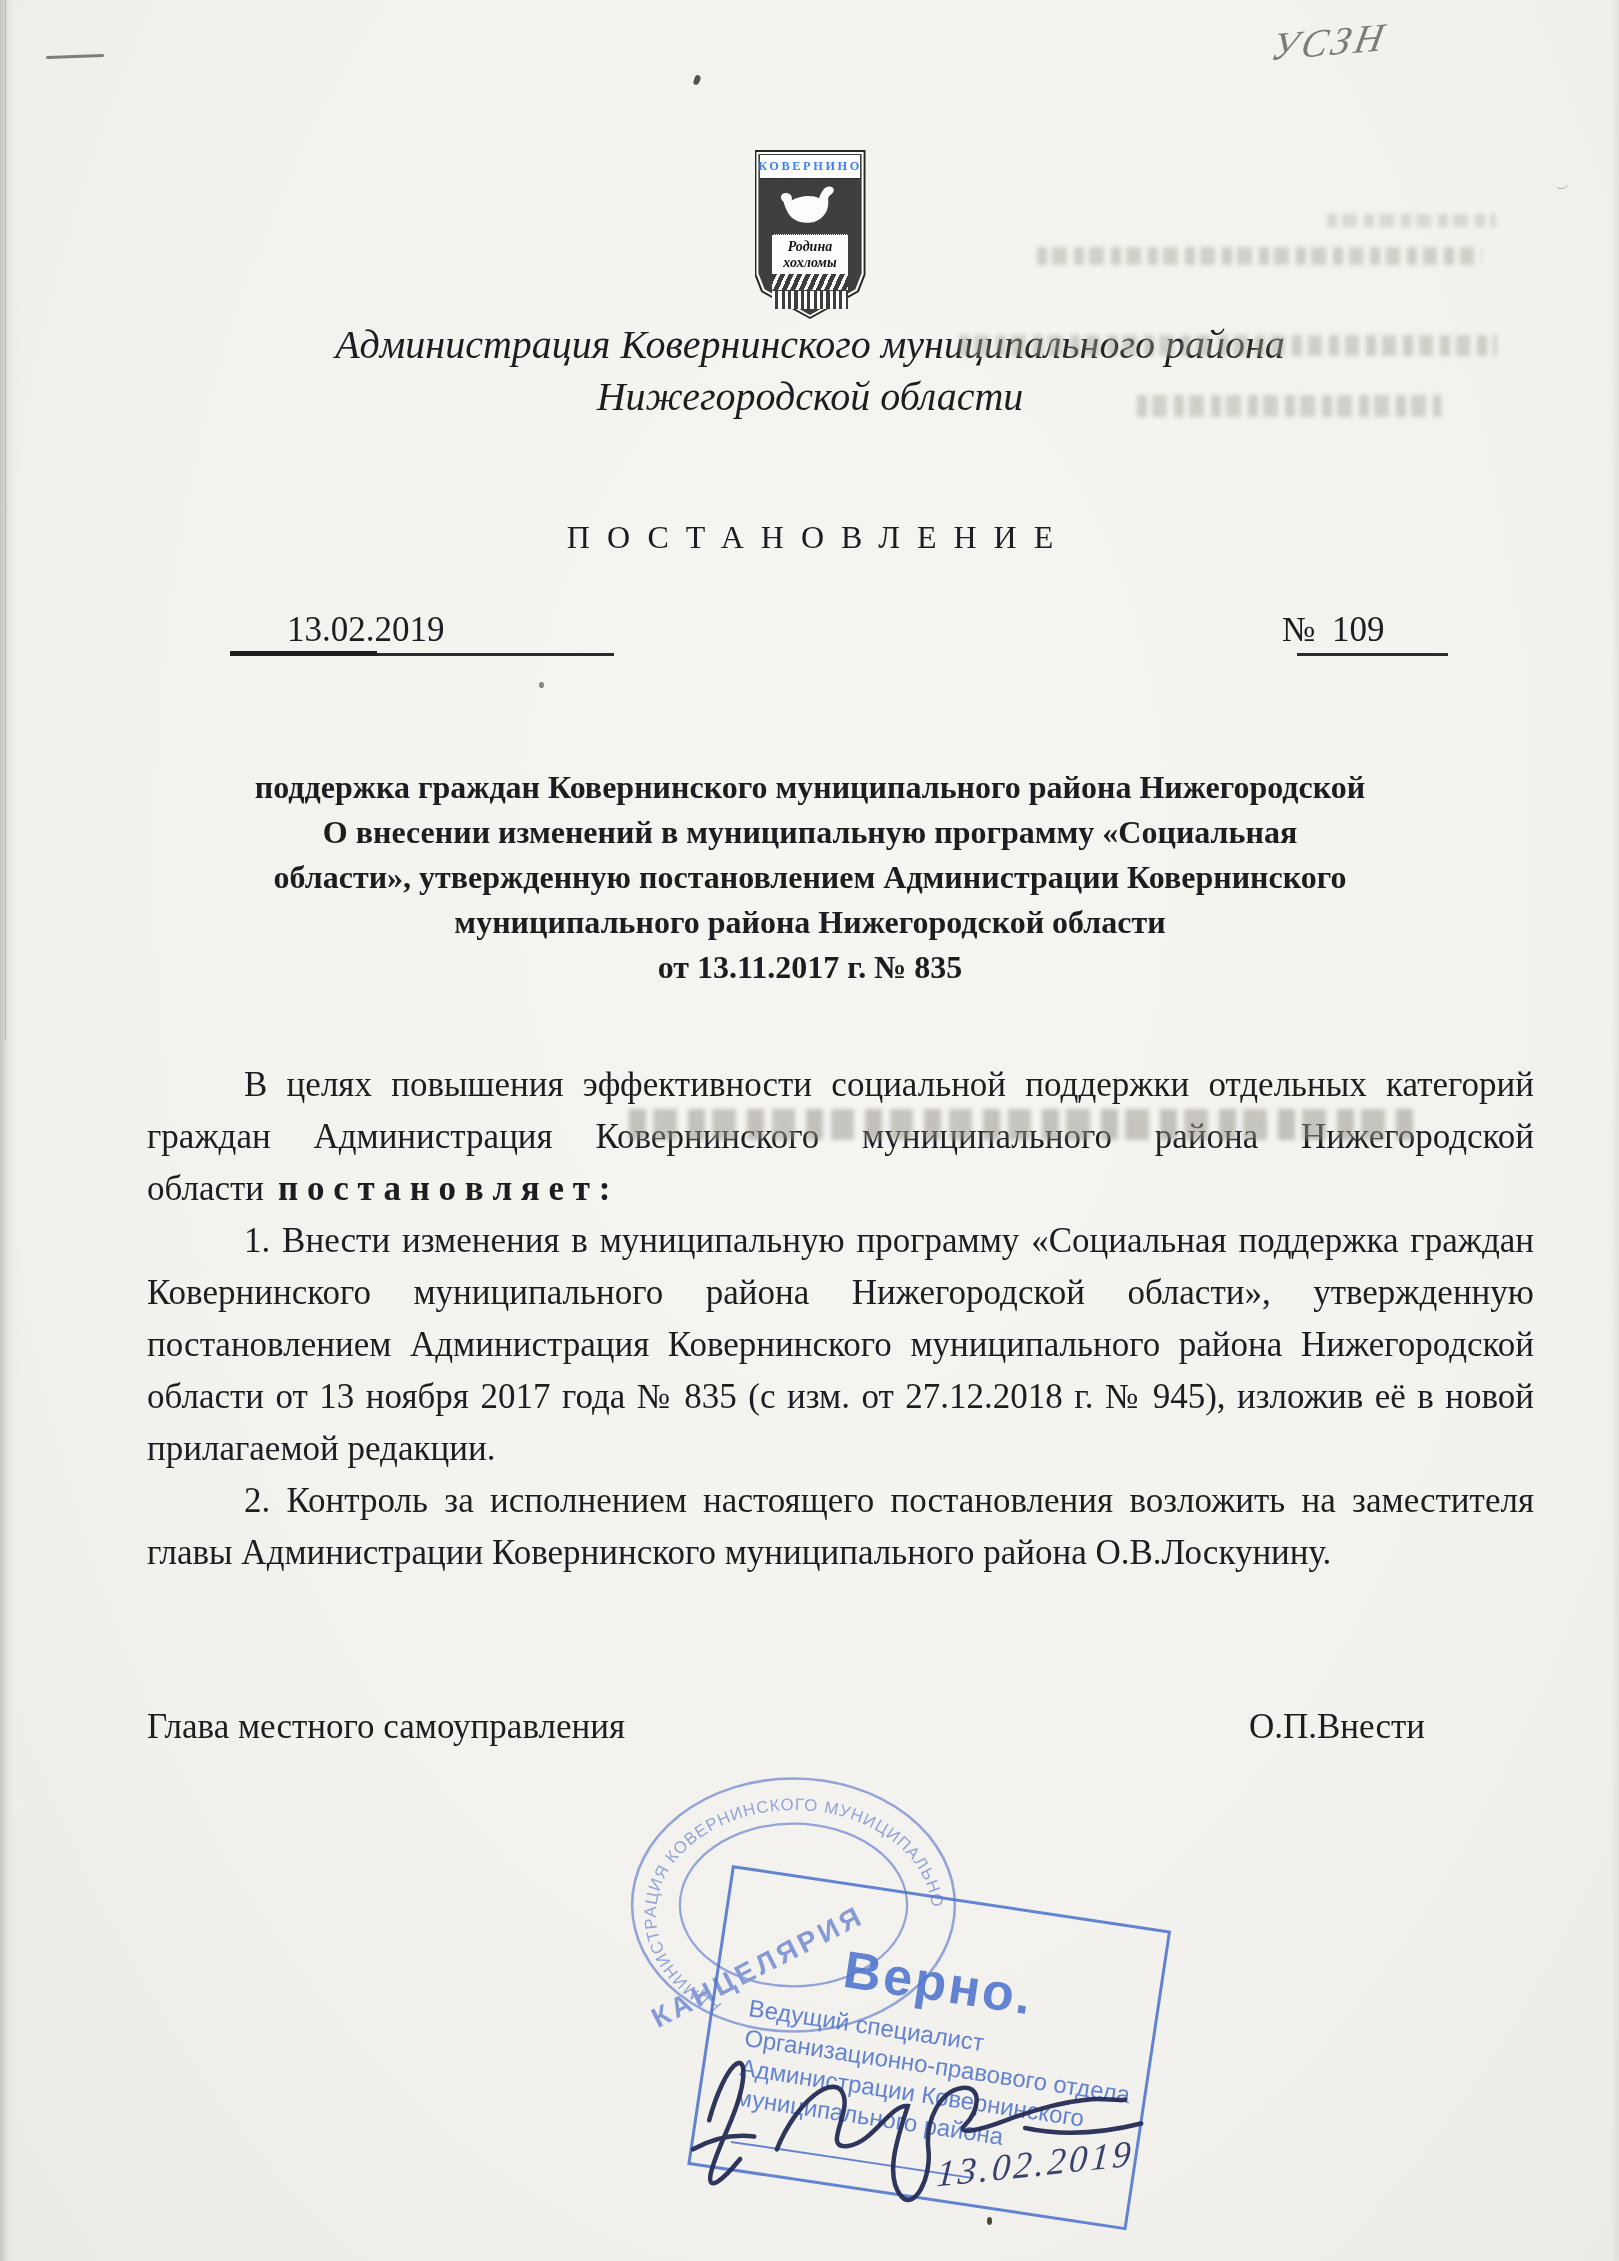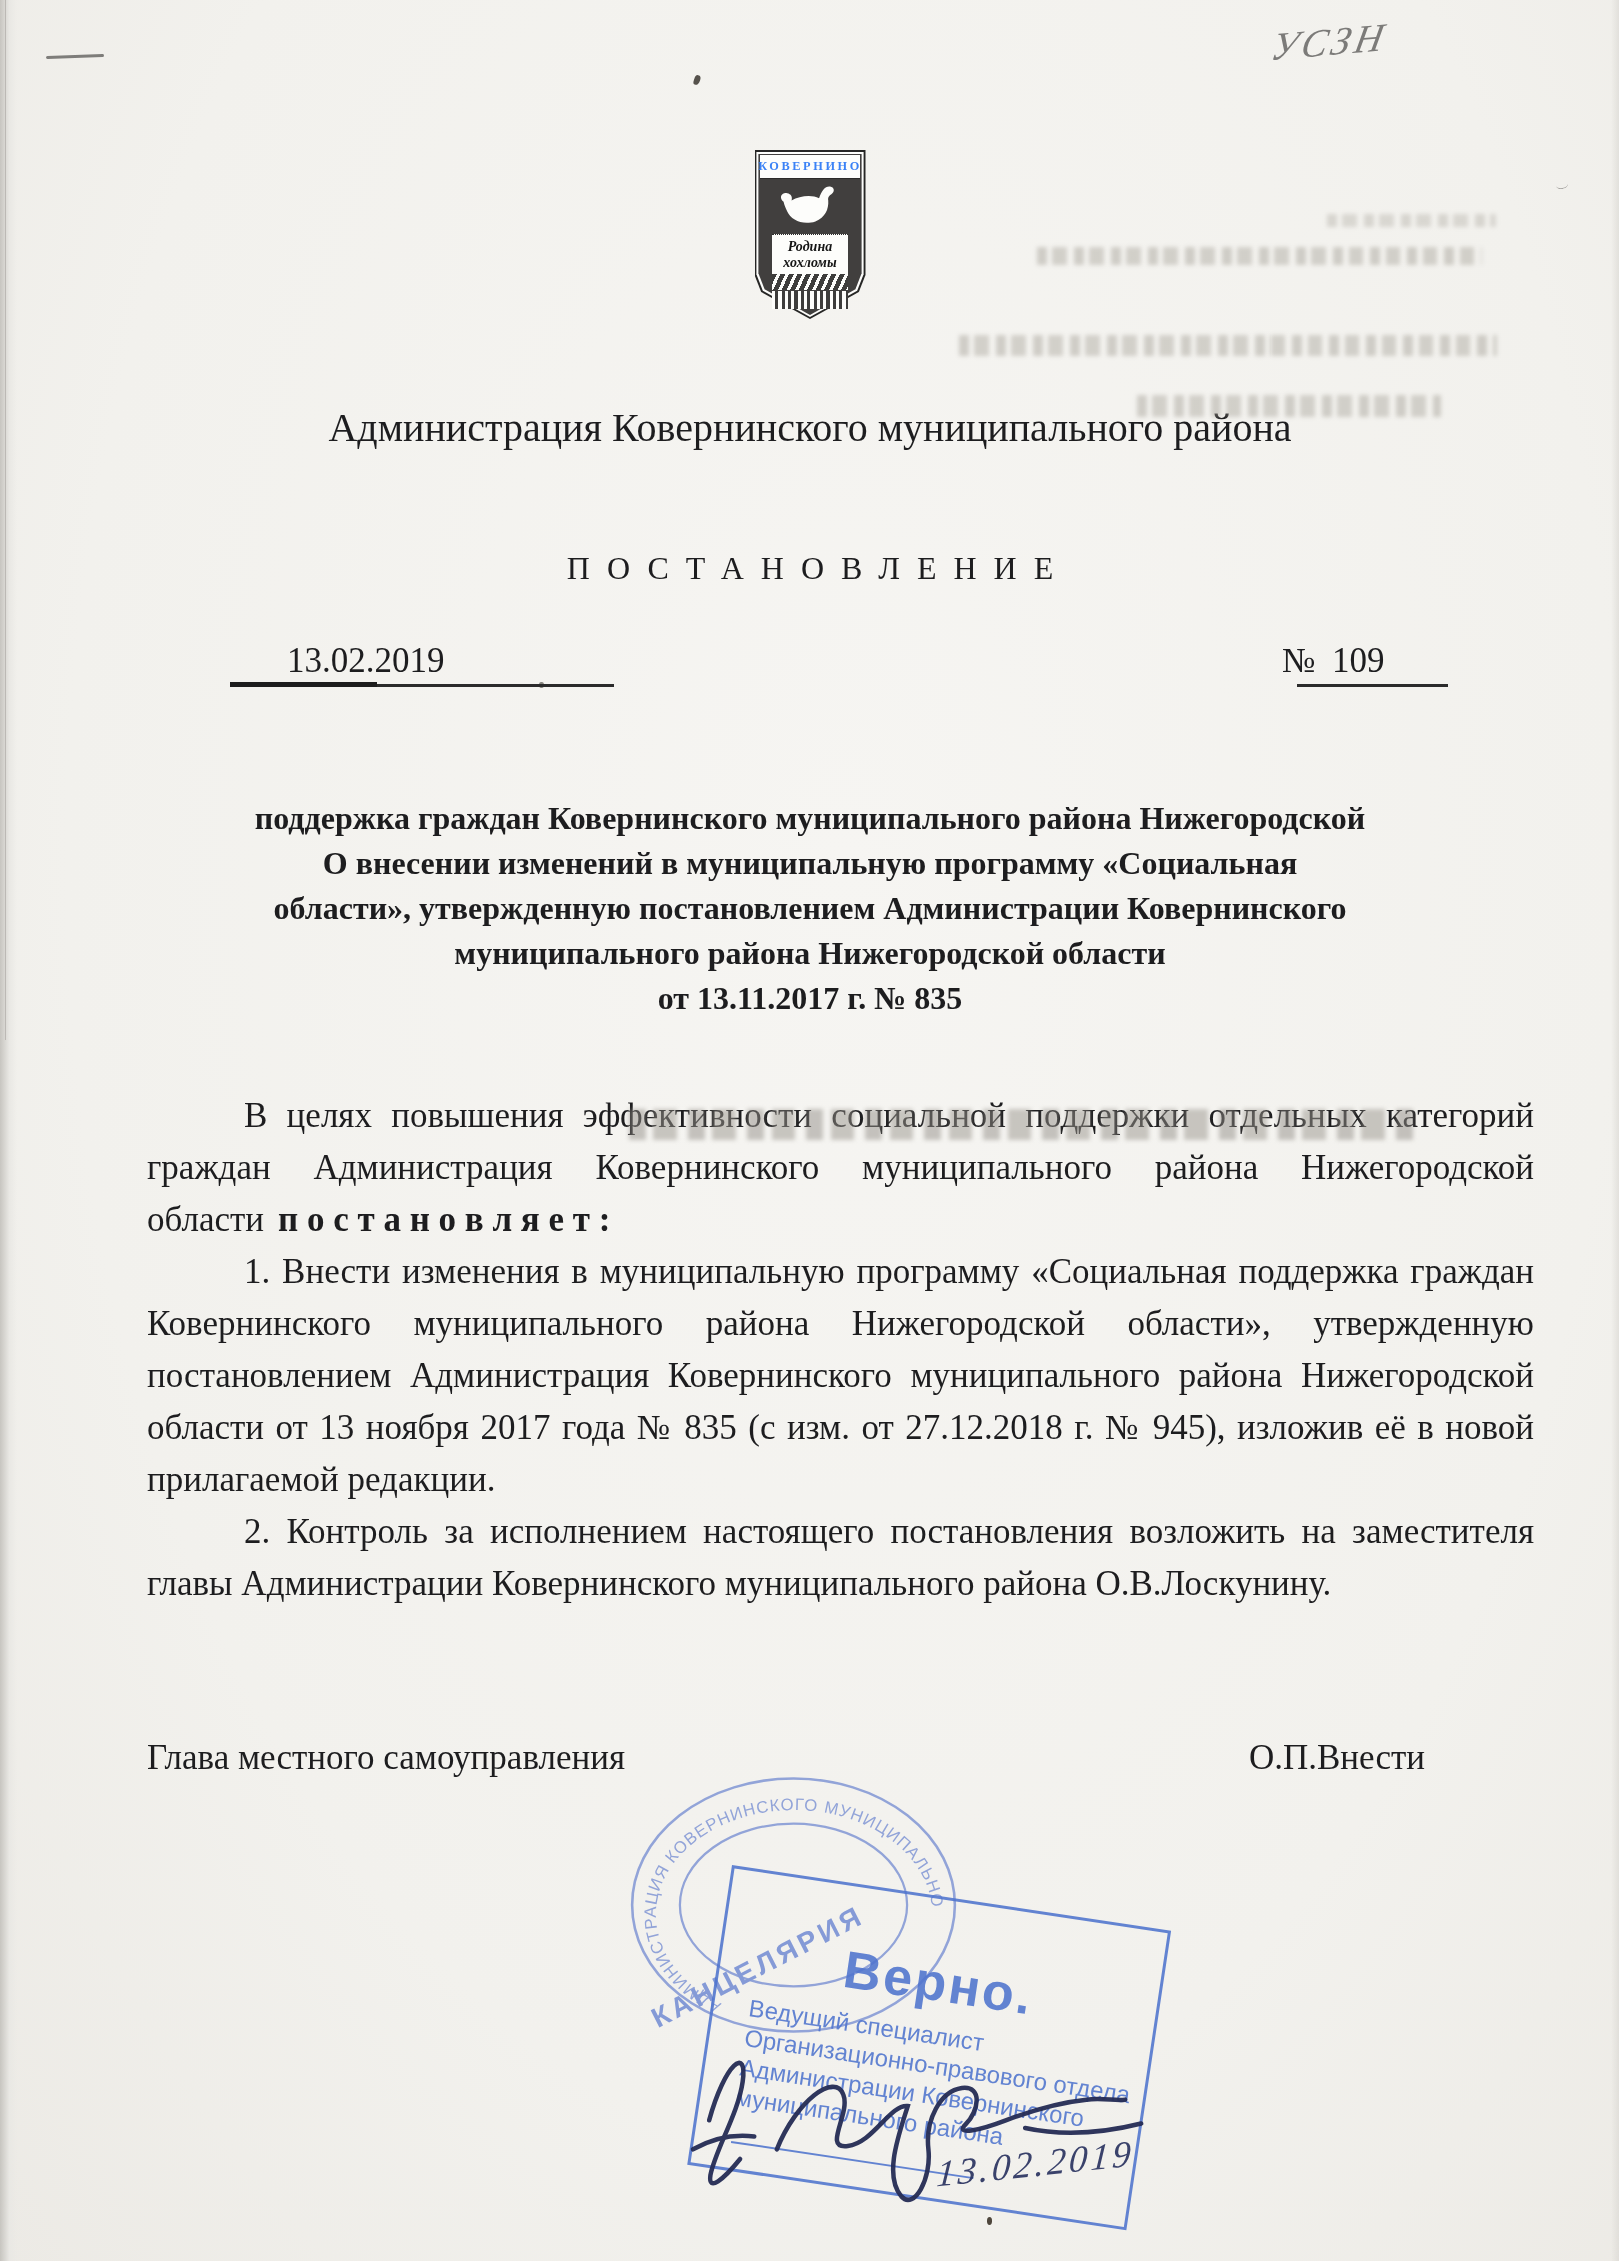--- a/index.html
+++ b/index.html
@@ -44,21 +44,21 @@
     font-weight:700;font-size:12.3px;letter-spacing:2.6px;color:#3b82f6;border-bottom:1.9px solid #2c2b2a;}
   .em-bird{position:absolute;left:17px;top:31px;width:77px;height:52px;}
   .em-motto{position:absolute;left:17.4px;right:17.4px;top:84px;height:39px;background:#fdfdfb;
     border-top:1.9px dotted #2c2b2a;display:flex;flex-direction:column;align-items:center;justify-content:center;
     font-weight:700;font-style:italic;font-size:14px;line-height:15.5px;color:#151515;text-align:center;}
   .em-orn{position:absolute;left:17.4px;right:17.4px;top:124px;height:15.5px;
     background:repeating-linear-gradient(115deg,#3e3d3c 0 4.5px,#fdfdfb 4.5px 7.7px);}
   .em-fringe{position:absolute;left:17.4px;right:17.4px;top:141px;height:18px;
     background:repeating-linear-gradient(90deg,#fdfdfb 0 3.2px,#3e3d3c 3.2px 6.4px);}
   
-  .org{margin-top:83px;text-align:center;font-size:40px;line-height:52px;}
+  .org{text-align:center;font-size:40px;line-height:52px;font-style:italic;}
   .doc-title{margin-top:96px;text-align:center;font-size:32px;letter-spacing:17px;text-indent:17px;}
   
   .numrow{position:relative;height:64px;margin-top:54px;}
   .doc-date{position:absolute;left:287px;top:0;font-size:35px;}
   .date-line{position:absolute;left:230px;top:43px;width:384px;height:3.2px;background:#2b2b2b;}
   .date-line2{position:absolute;left:230px;top:41px;width:147px;height:5.2px;background:#1d1d1d;}
   .doc-no-sign{position:absolute;left:1282px;top:0;font-size:35px;}
   .doc-no{position:absolute;left:1332px;top:0;font-size:35px;}
   .no-line{position:absolute;left:1297px;top:43px;width:151px;height:2.6px;background:#2b2b2b;}
   
@@ -119,20 +119,21 @@
     <div class="em-motto">
       <div>Родина</div>
       <div>хохломы</div>
     </div>
     <div class="em-orn"></div>
     <div class="em-fringe"></div>
   </div>
 
   <div class="org">
     <div>Администрация Ковернинского муниципального района</div>
+    <div>Нижегородской области</div>
   </div>
 
   <div class="doc-title">ПОСТАНОВЛЕНИЕ</div>
 
   <div class="numrow">
     <div class="doc-date">13.02.2019</div>
     <div class="date-line"></div>
     <div class="date-line2"></div>
     <div class="doc-no-sign">№</div>
     <div class="doc-no">109</div>

